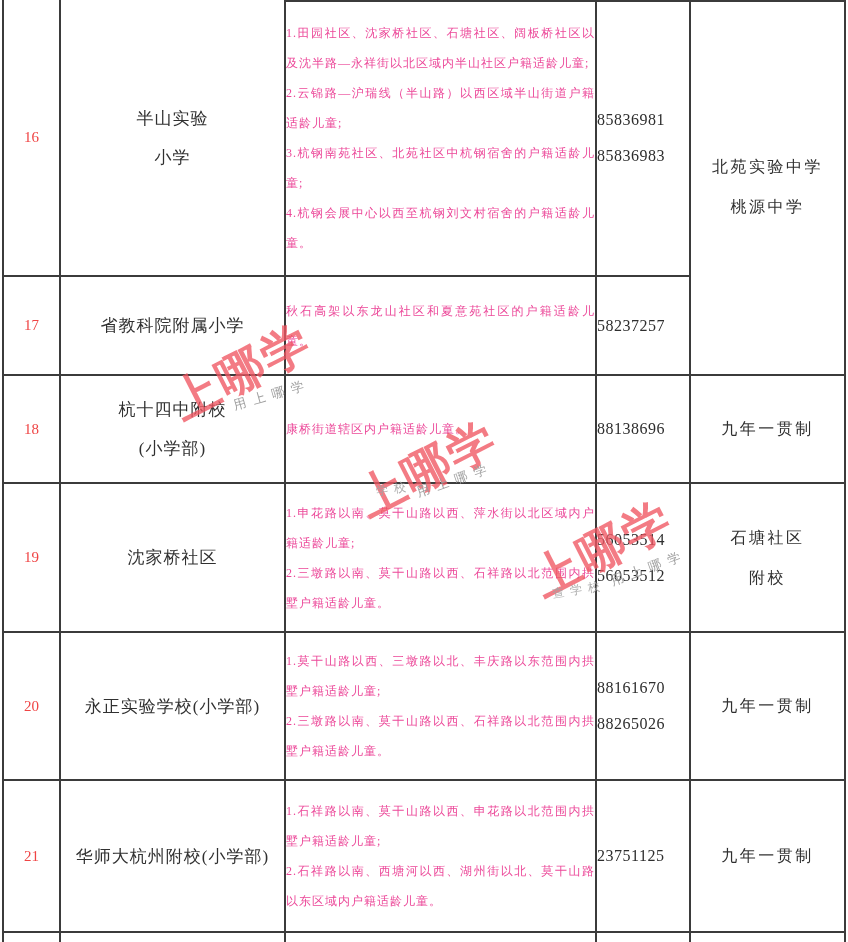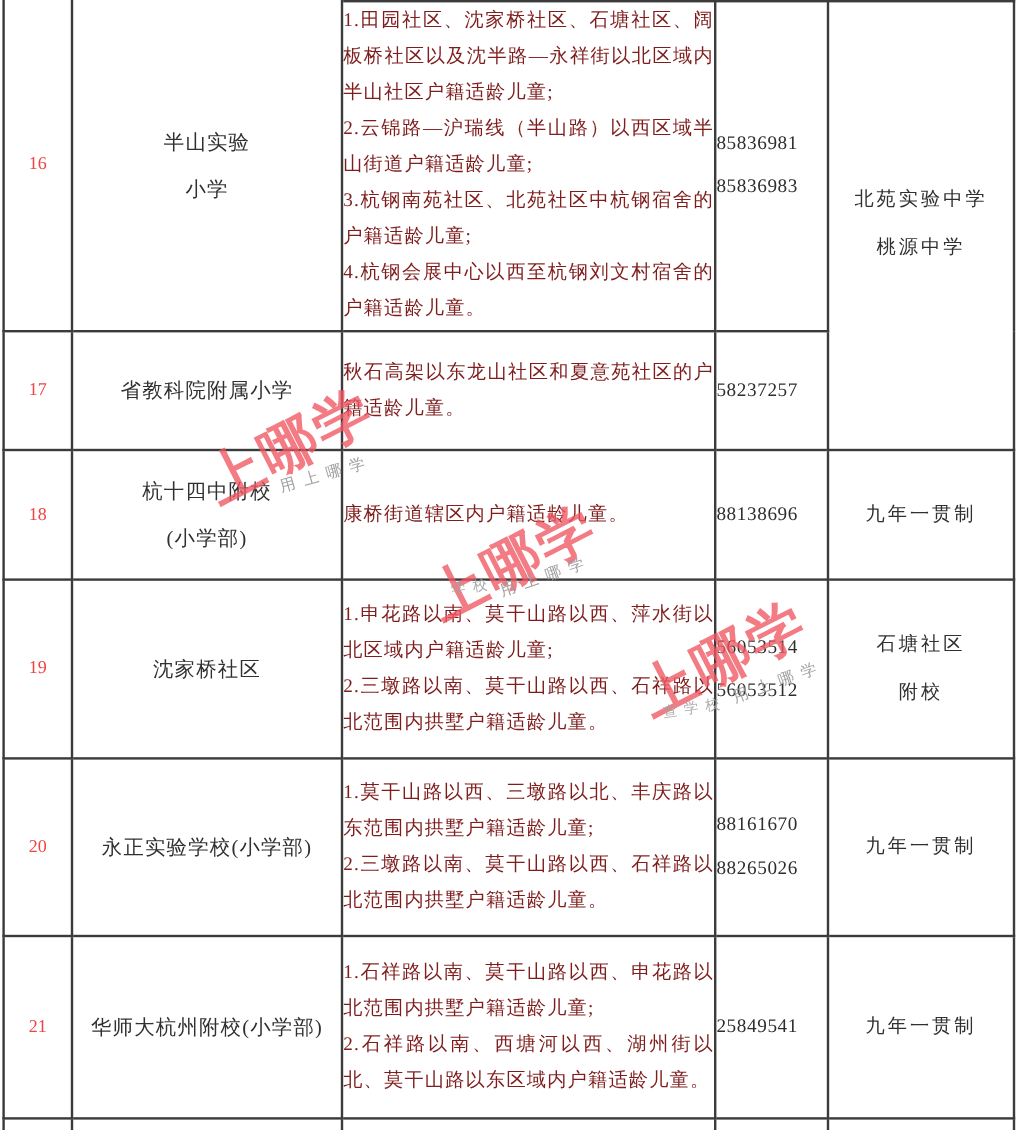--- a/index.html
+++ b/index.html
@@ -28,24 +28,24 @@
   tr.r0{height:276px;} tr.r1{height:99px;} tr.r2{height:108px;}
   tr.r3{height:149px;} tr.r4{height:148px;} tr.r5{height:152px;}
   tr.r6{height:40px;}
   
   col.c-num{width:57px;} col.c-school{width:225px;} col.c-zone{width:311px;}
   col.c-phone{width:94px;} col.c-middle{width:155px;}
 
   td.cell-num{text-align:center;font-size:15px;color:#ef4444;}
   td.cell-school{text-align:center;font-size:17px;line-height:39px;letter-spacing:1px;color:#303030;border-radius:15px;}
   td.cell-zone{
-    font-size:16px;line-height:30px;letter-spacing:1px;
+    font-size:12px;line-height:30px;letter-spacing:1px;
     padding:4px 9px 4px 10px;
     text-align:justify;text-justify:inter-ideograph;
-    color:#7f1d1d;
+    color:#ec4899;
   }
   .zone-item{margin:0;}
   td.cell-phone{text-align:left;font-size:16px;line-height:36px;color:#2e2e2e;letter-spacing:0.5px;}
   td.cell-middle{text-align:center;font-size:16px;line-height:40px;letter-spacing:2.5px;color:#303030;}
 
   
   .top-border-seg{
     position:absolute;left:286px;top:0;width:560px;height:2px;
     background:#3b3b3b;z-index:2;
   }
@@ -186,21 +186,21 @@
         <tr class="r5">
           <td class="cell-num">21</td>
           <td class="cell-school">
             <div>华师大杭州附校(小学部)</div>
           </td>
           <td class="cell-zone">
             <div class="zone-item">1.石祥路以南、莫干山路以西、申花路以北范围内拱墅户籍适龄儿童;</div>
             <div class="zone-item">2.石祥路以南、西塘河以西、湖州街以北、莫干山路以东区域内户籍适龄儿童。</div>
           </td>
           <td class="cell-phone">
-            <div>25849541</div>
+            <div>23751125</div>
           </td>
           <td class="cell-middle">
             <div>九年一贯制</div>
           </td>
         </tr>
         <tr class="r6">
           <td class="cell-num"></td>
           <td class="cell-school"></td>
           <td class="cell-zone"></td>
           <td class="cell-phone"></td>

